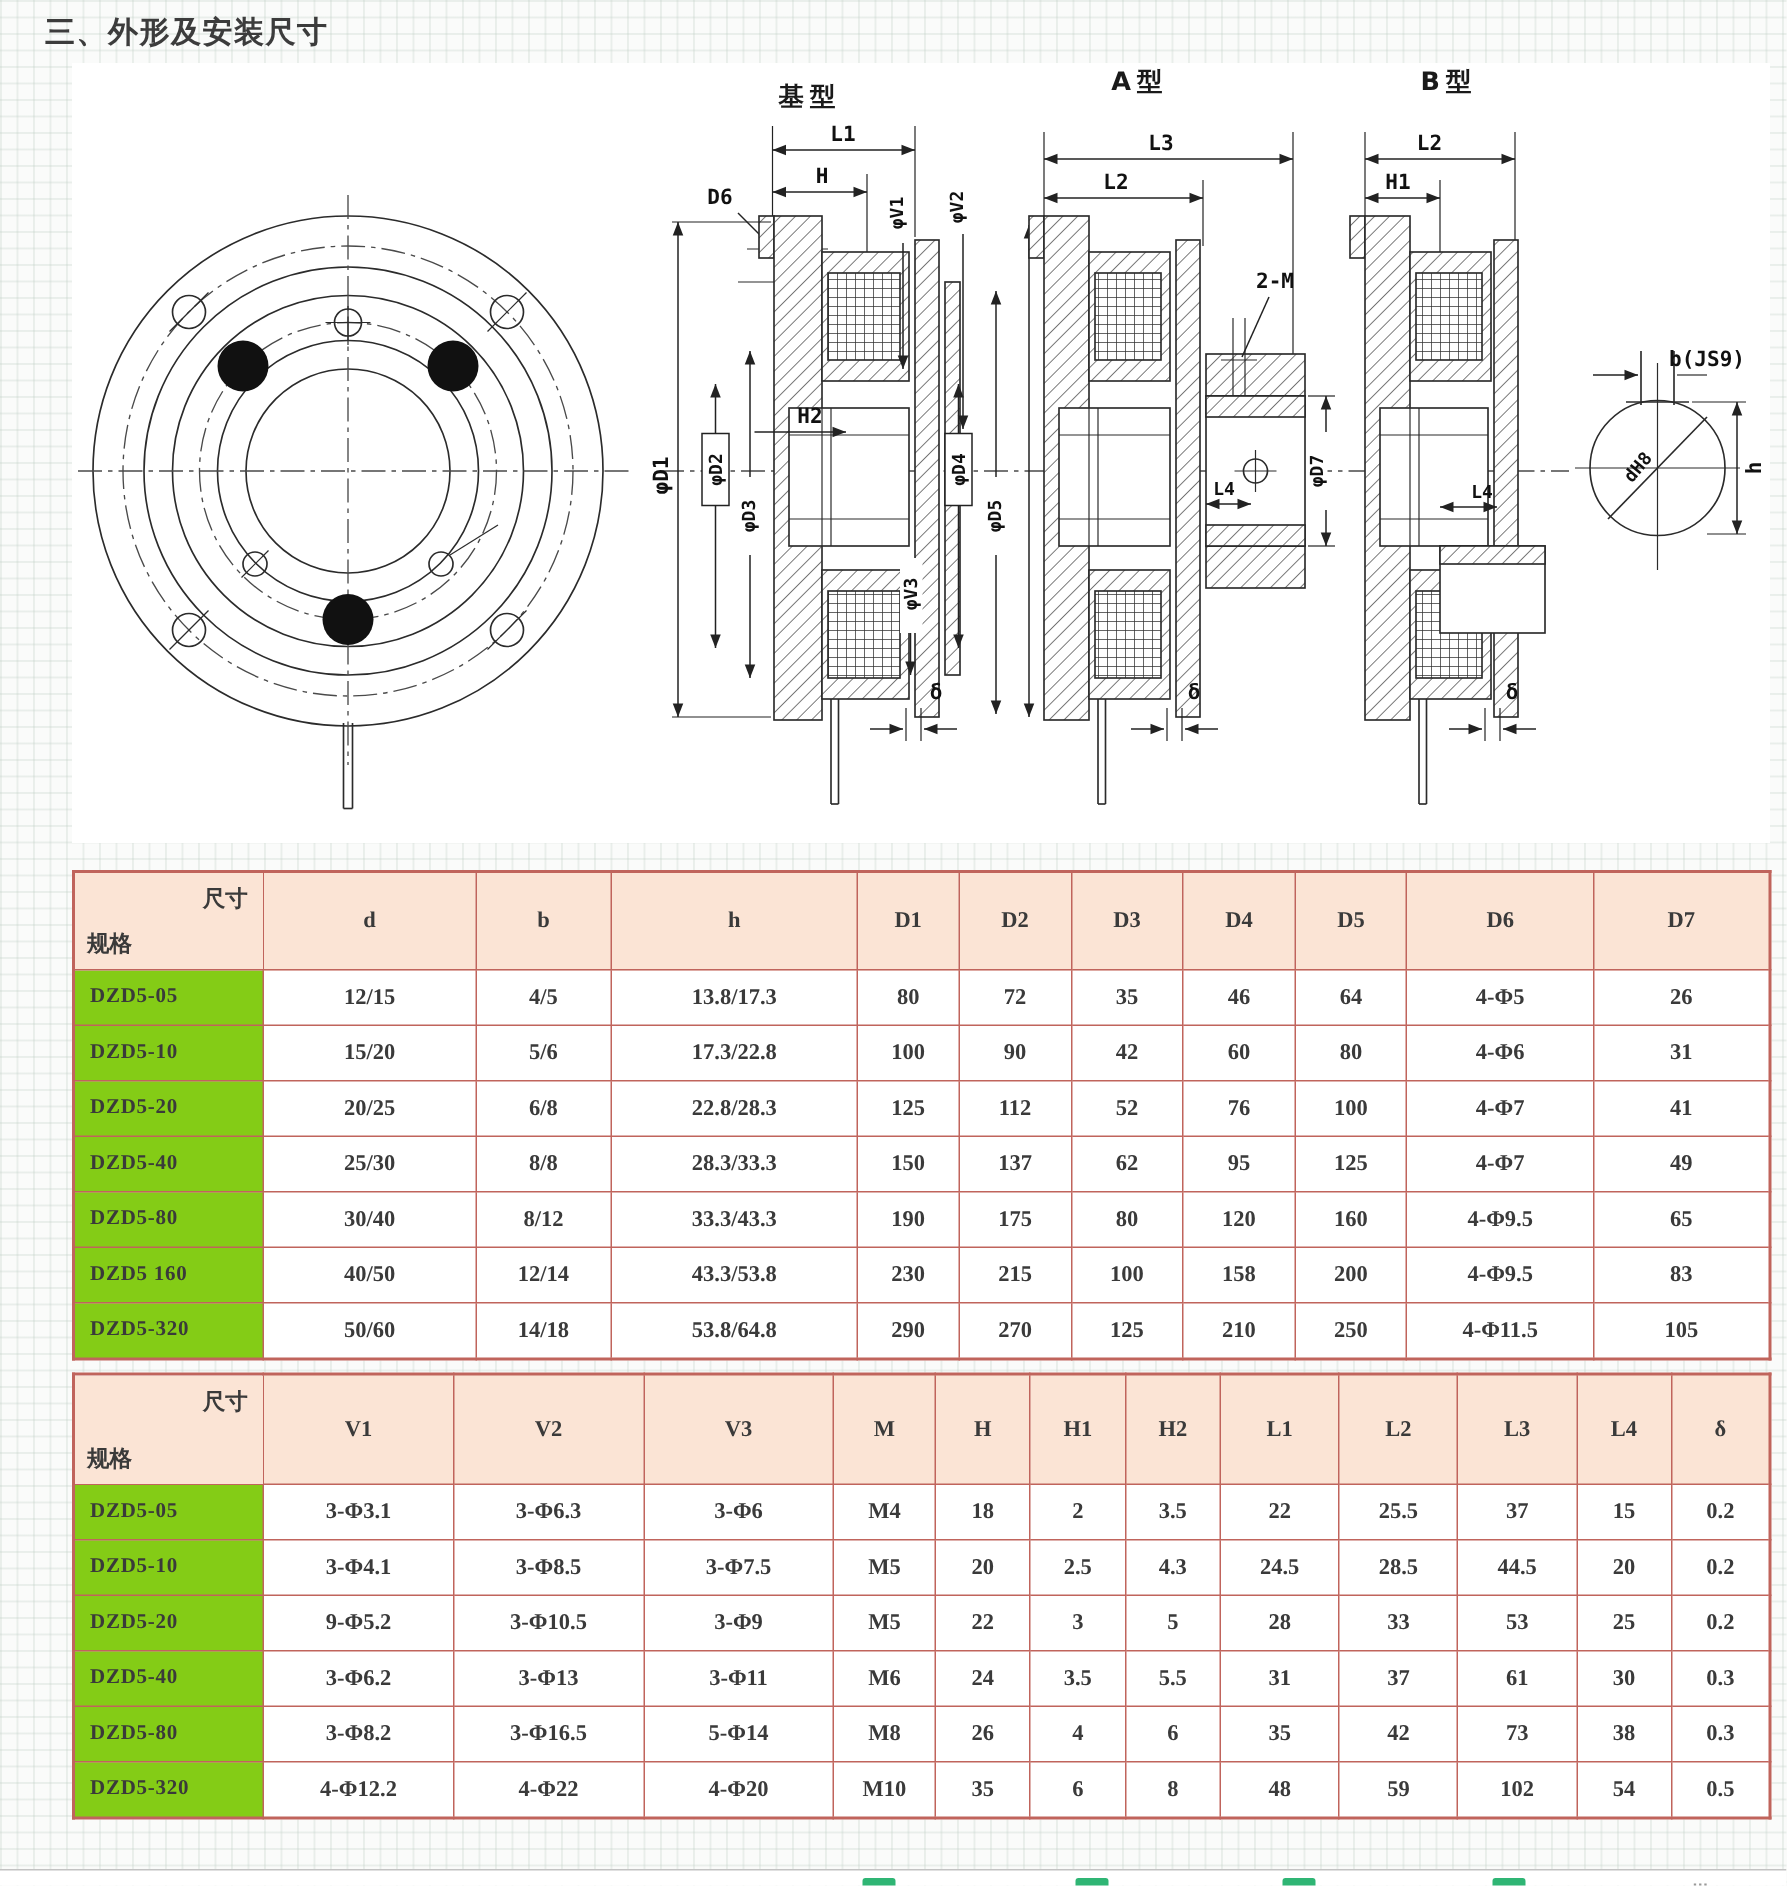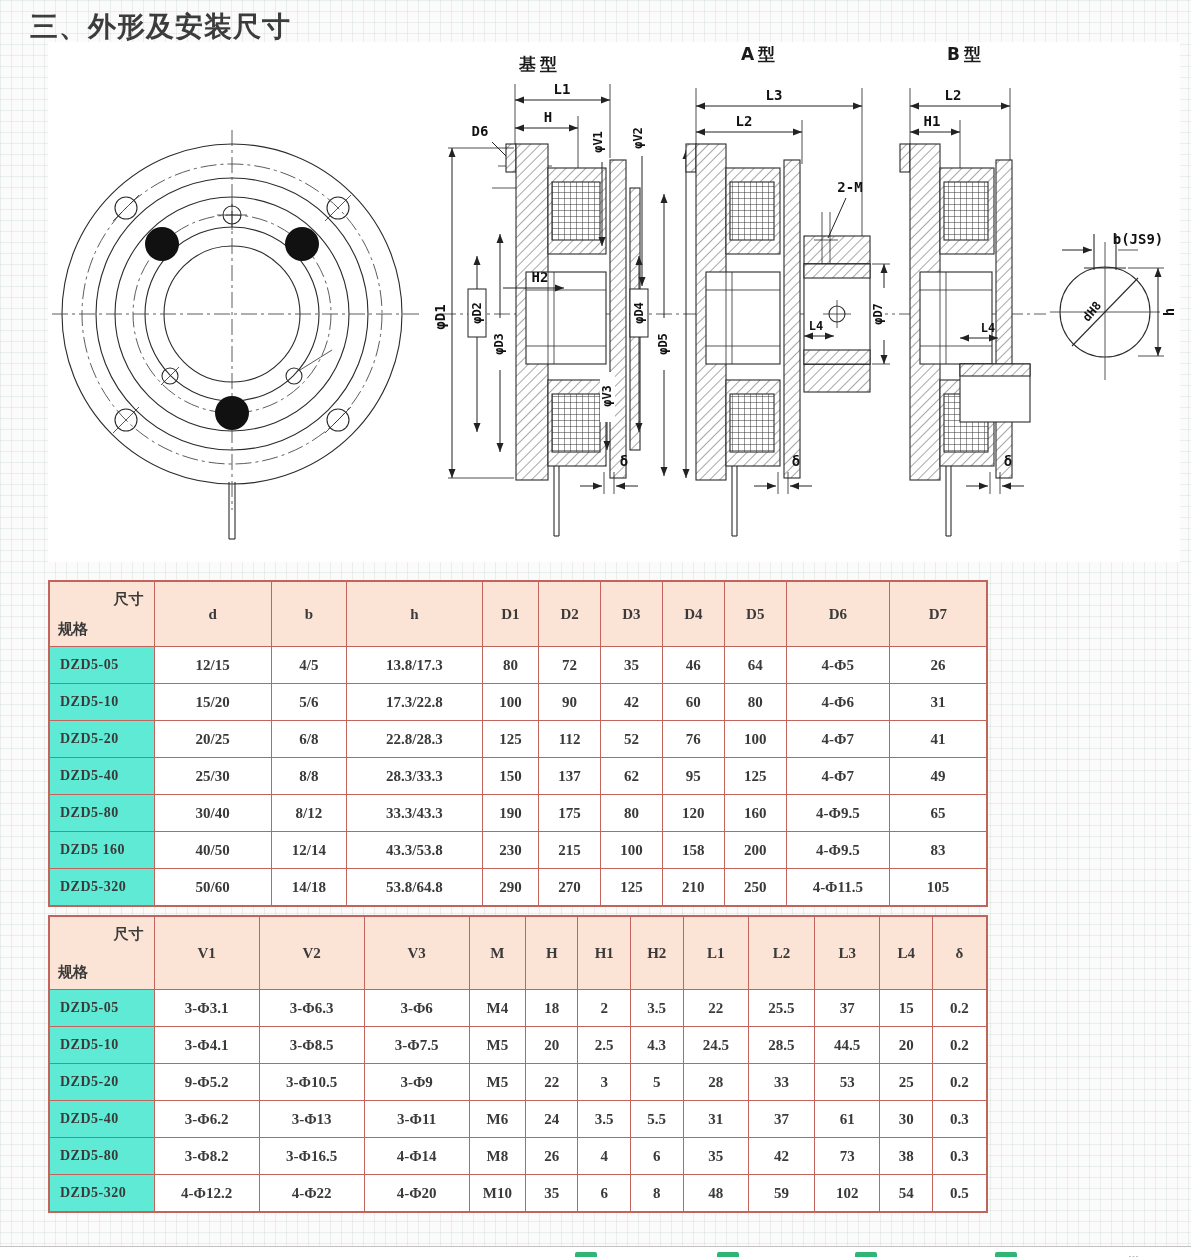--- a/index.html
+++ b/index.html
@@ -7,45 +7,45 @@
     width:1191px;height:1257px;position:relative;overflow:hidden;
     font-family:"Liberation Sans",sans-serif;
     background-color:#fafbfa;
     background-image:
       linear-gradient(rgba(190,205,195,0.28) 1px, transparent 1px),
       linear-gradient(90deg, rgba(190,205,195,0.28) 1px, transparent 1px);
     background-size:11px 11px;
   }
   .title{
     position:absolute;left:30px;top:8px;
-    font-size:28px;font-weight:700;color:#3c3c3c;letter-spacing:1px;
+    font-size:20px;font-weight:700;color:#3c3c3c;letter-spacing:1px;
   }
   .panel{
     position:absolute;left:48px;top:42px;width:1132px;height:520px;
     background:#ffffff;
   }
   
   table.dims{
-    position:absolute;left:48px;width:940px;
+    position:absolute;left:48px;width:1133px;
     border-collapse:collapse;table-layout:fixed;
     background:#fff;
     border:2px solid #c0645c;
     font-family:"Liberation Serif",serif;color:#3a3a3a;
   }
   #t1{top:580px;}
   #t2{top:915px;}
   table.dims th, table.dims td{
     border:1px solid #c0645c;text-align:center;vertical-align:middle;
     font-size:15px;font-weight:600;height:36px;padding:0;
   }
   table.dims thead th{background:#fbe4d5;font-weight:600;}
   #t1 thead th{height:64px;}
   #t2 thead th{height:72px;}
   table.dims th.rowlabel{
-    background:#5eead4;text-align:left;padding-left:10px;
+    background:#84cc16;text-align:left;padding-left:10px;
     font-weight:700;font-size:14px;letter-spacing:0.5px;margin-left:28px;
   }
   th.corner{
     position:relative;
     background:
       linear-gradient(to bottom right, rgba(0,0,0,0) 49.5%, #c0645c 49.5%, #c0645c 50.6%, rgba(0,0,0,0) 50.6%),
       #fbe4d5;
   }
   th.corner .c-top{position:absolute;top:8px;right:10px;font-size:15px;font-weight:600;}
   th.corner .c-bot{position:absolute;bottom:7px;left:8px;font-size:15px;font-weight:600;text-align:center;}
@@ -563,21 +563,21 @@
         <td>31</td>
         <td>37</td>
         <td>61</td>
         <td>30</td>
         <td>0.3</td>
       </tr>
       <tr>
         <th class="rowlabel">DZD5-80</th>
         <td>3-Φ8.2</td>
         <td>3-Φ16.5</td>
-        <td>4-Φ14</td>
+        <td>5-Φ14</td>
         <td>M8</td>
         <td>26</td>
         <td>4</td>
         <td>6</td>
         <td>35</td>
         <td>42</td>
         <td>73</td>
         <td>38</td>
         <td>0.3</td>
       </tr>

